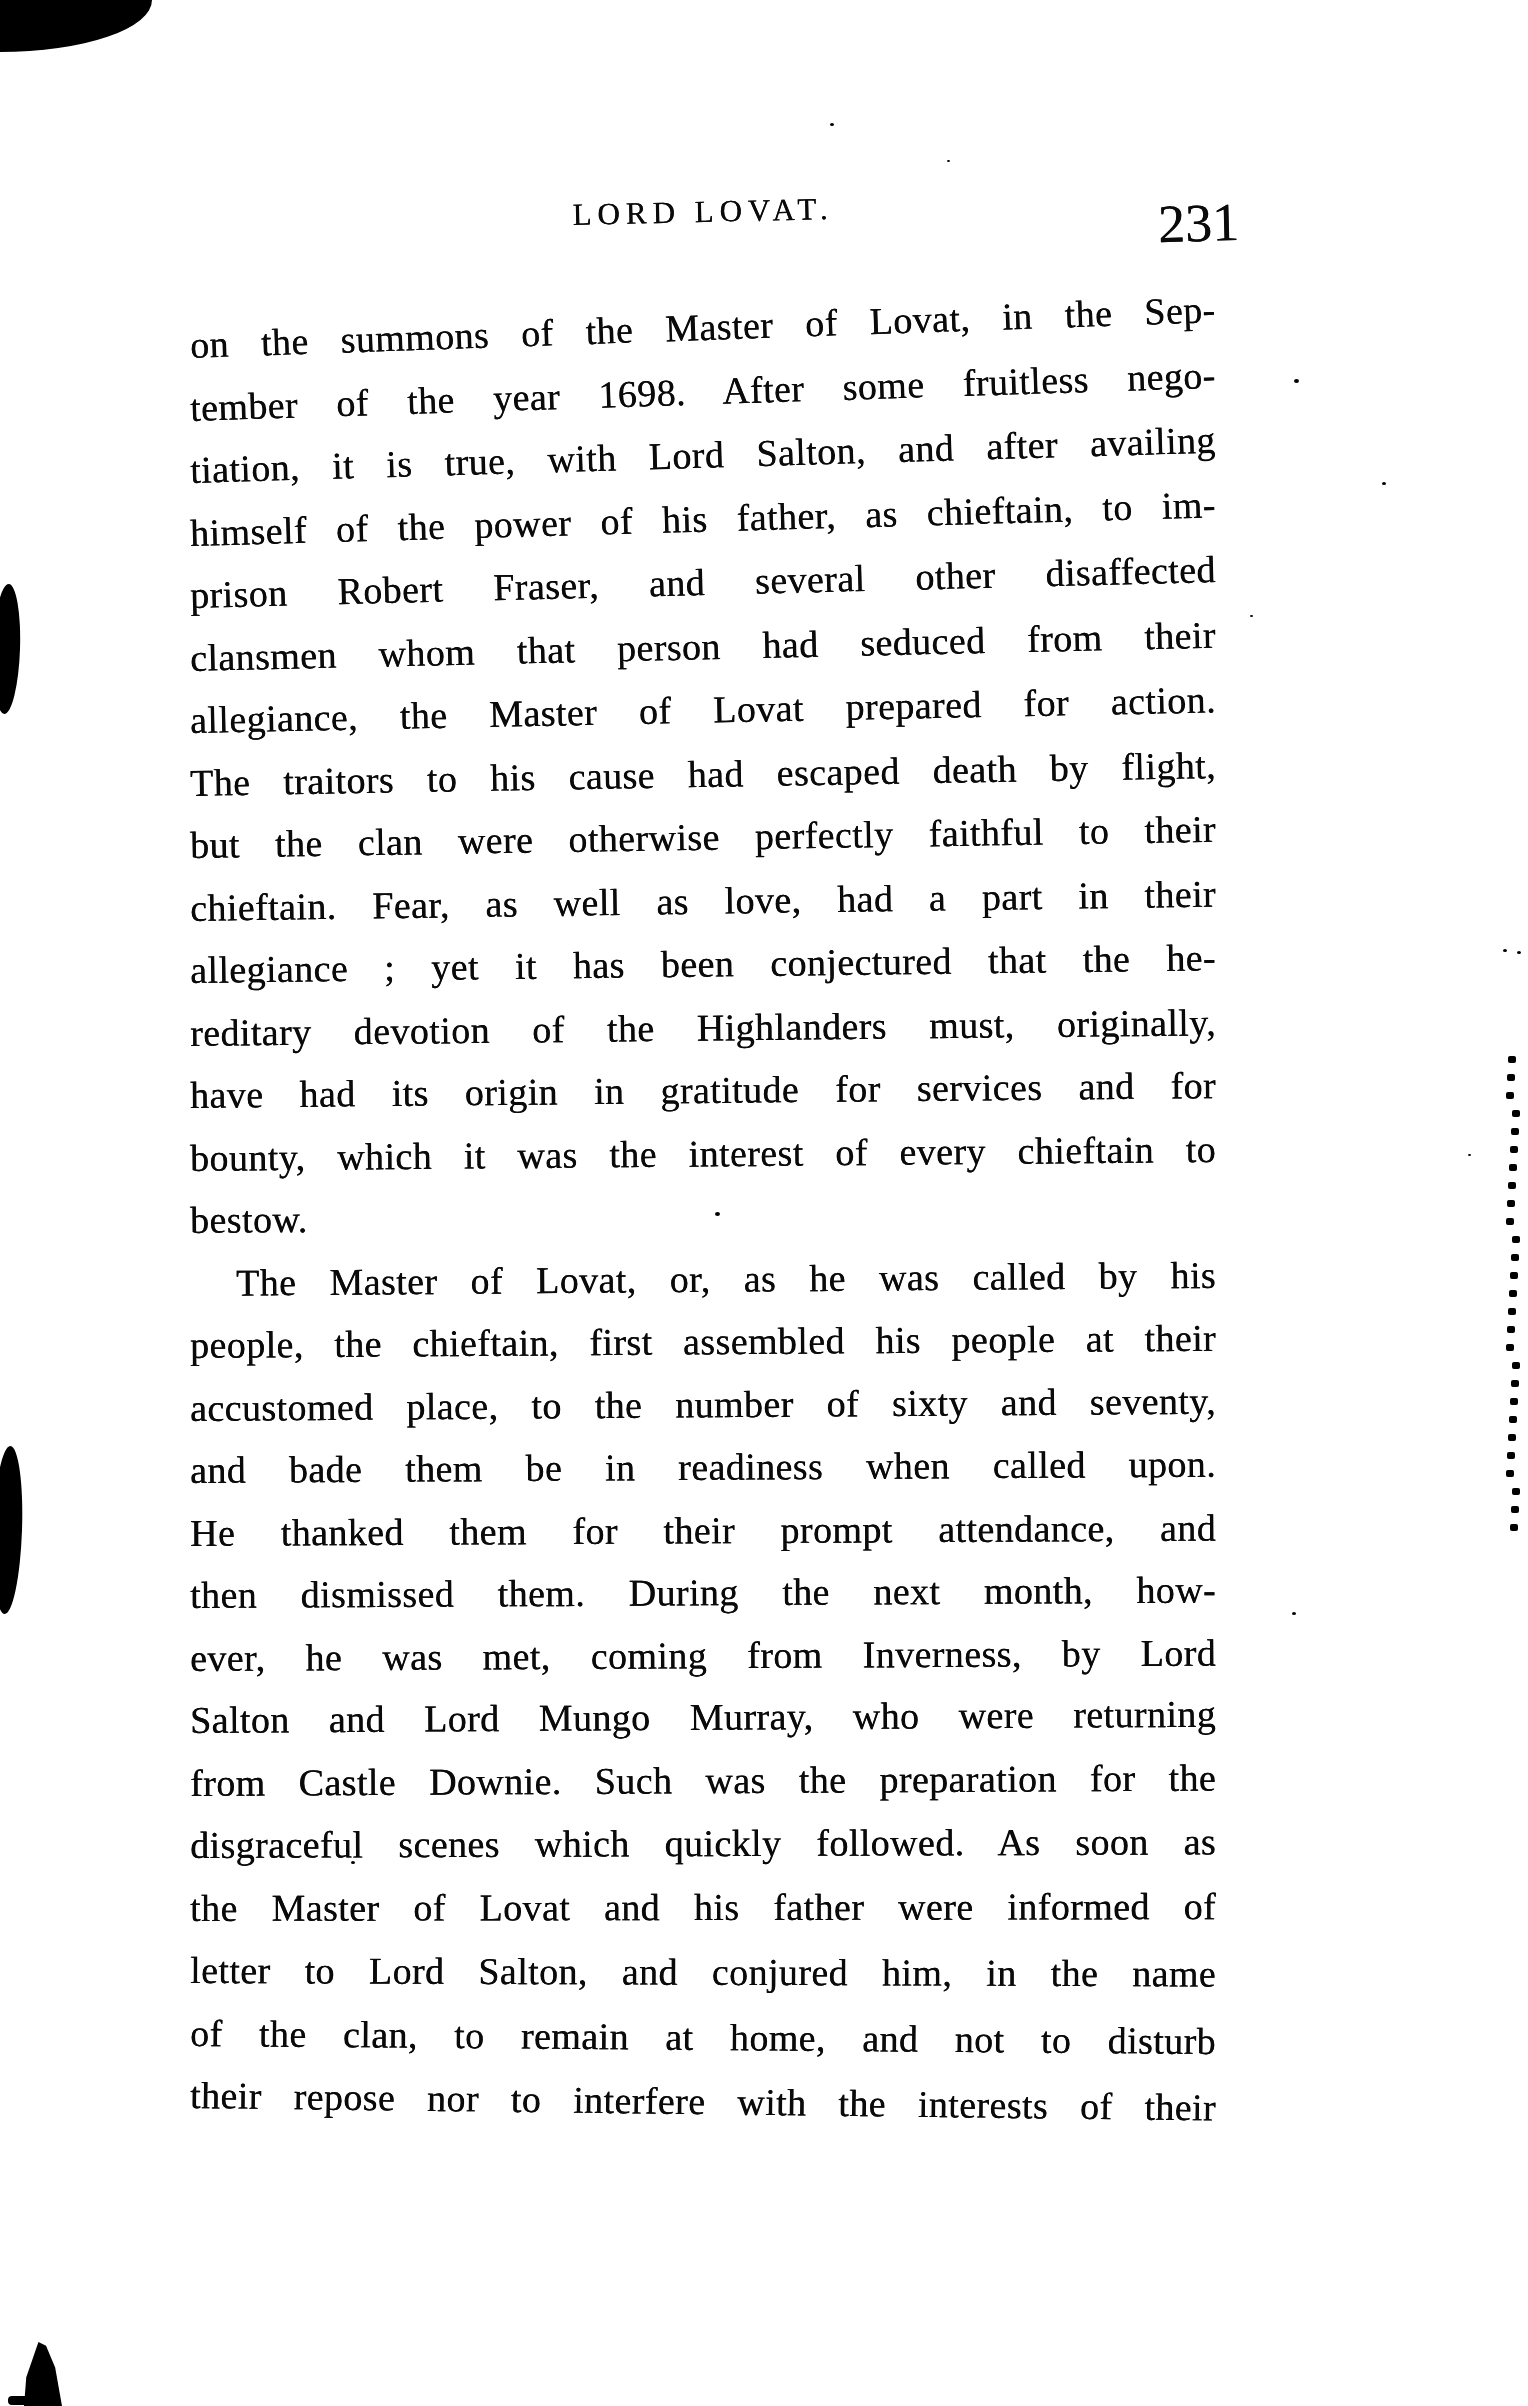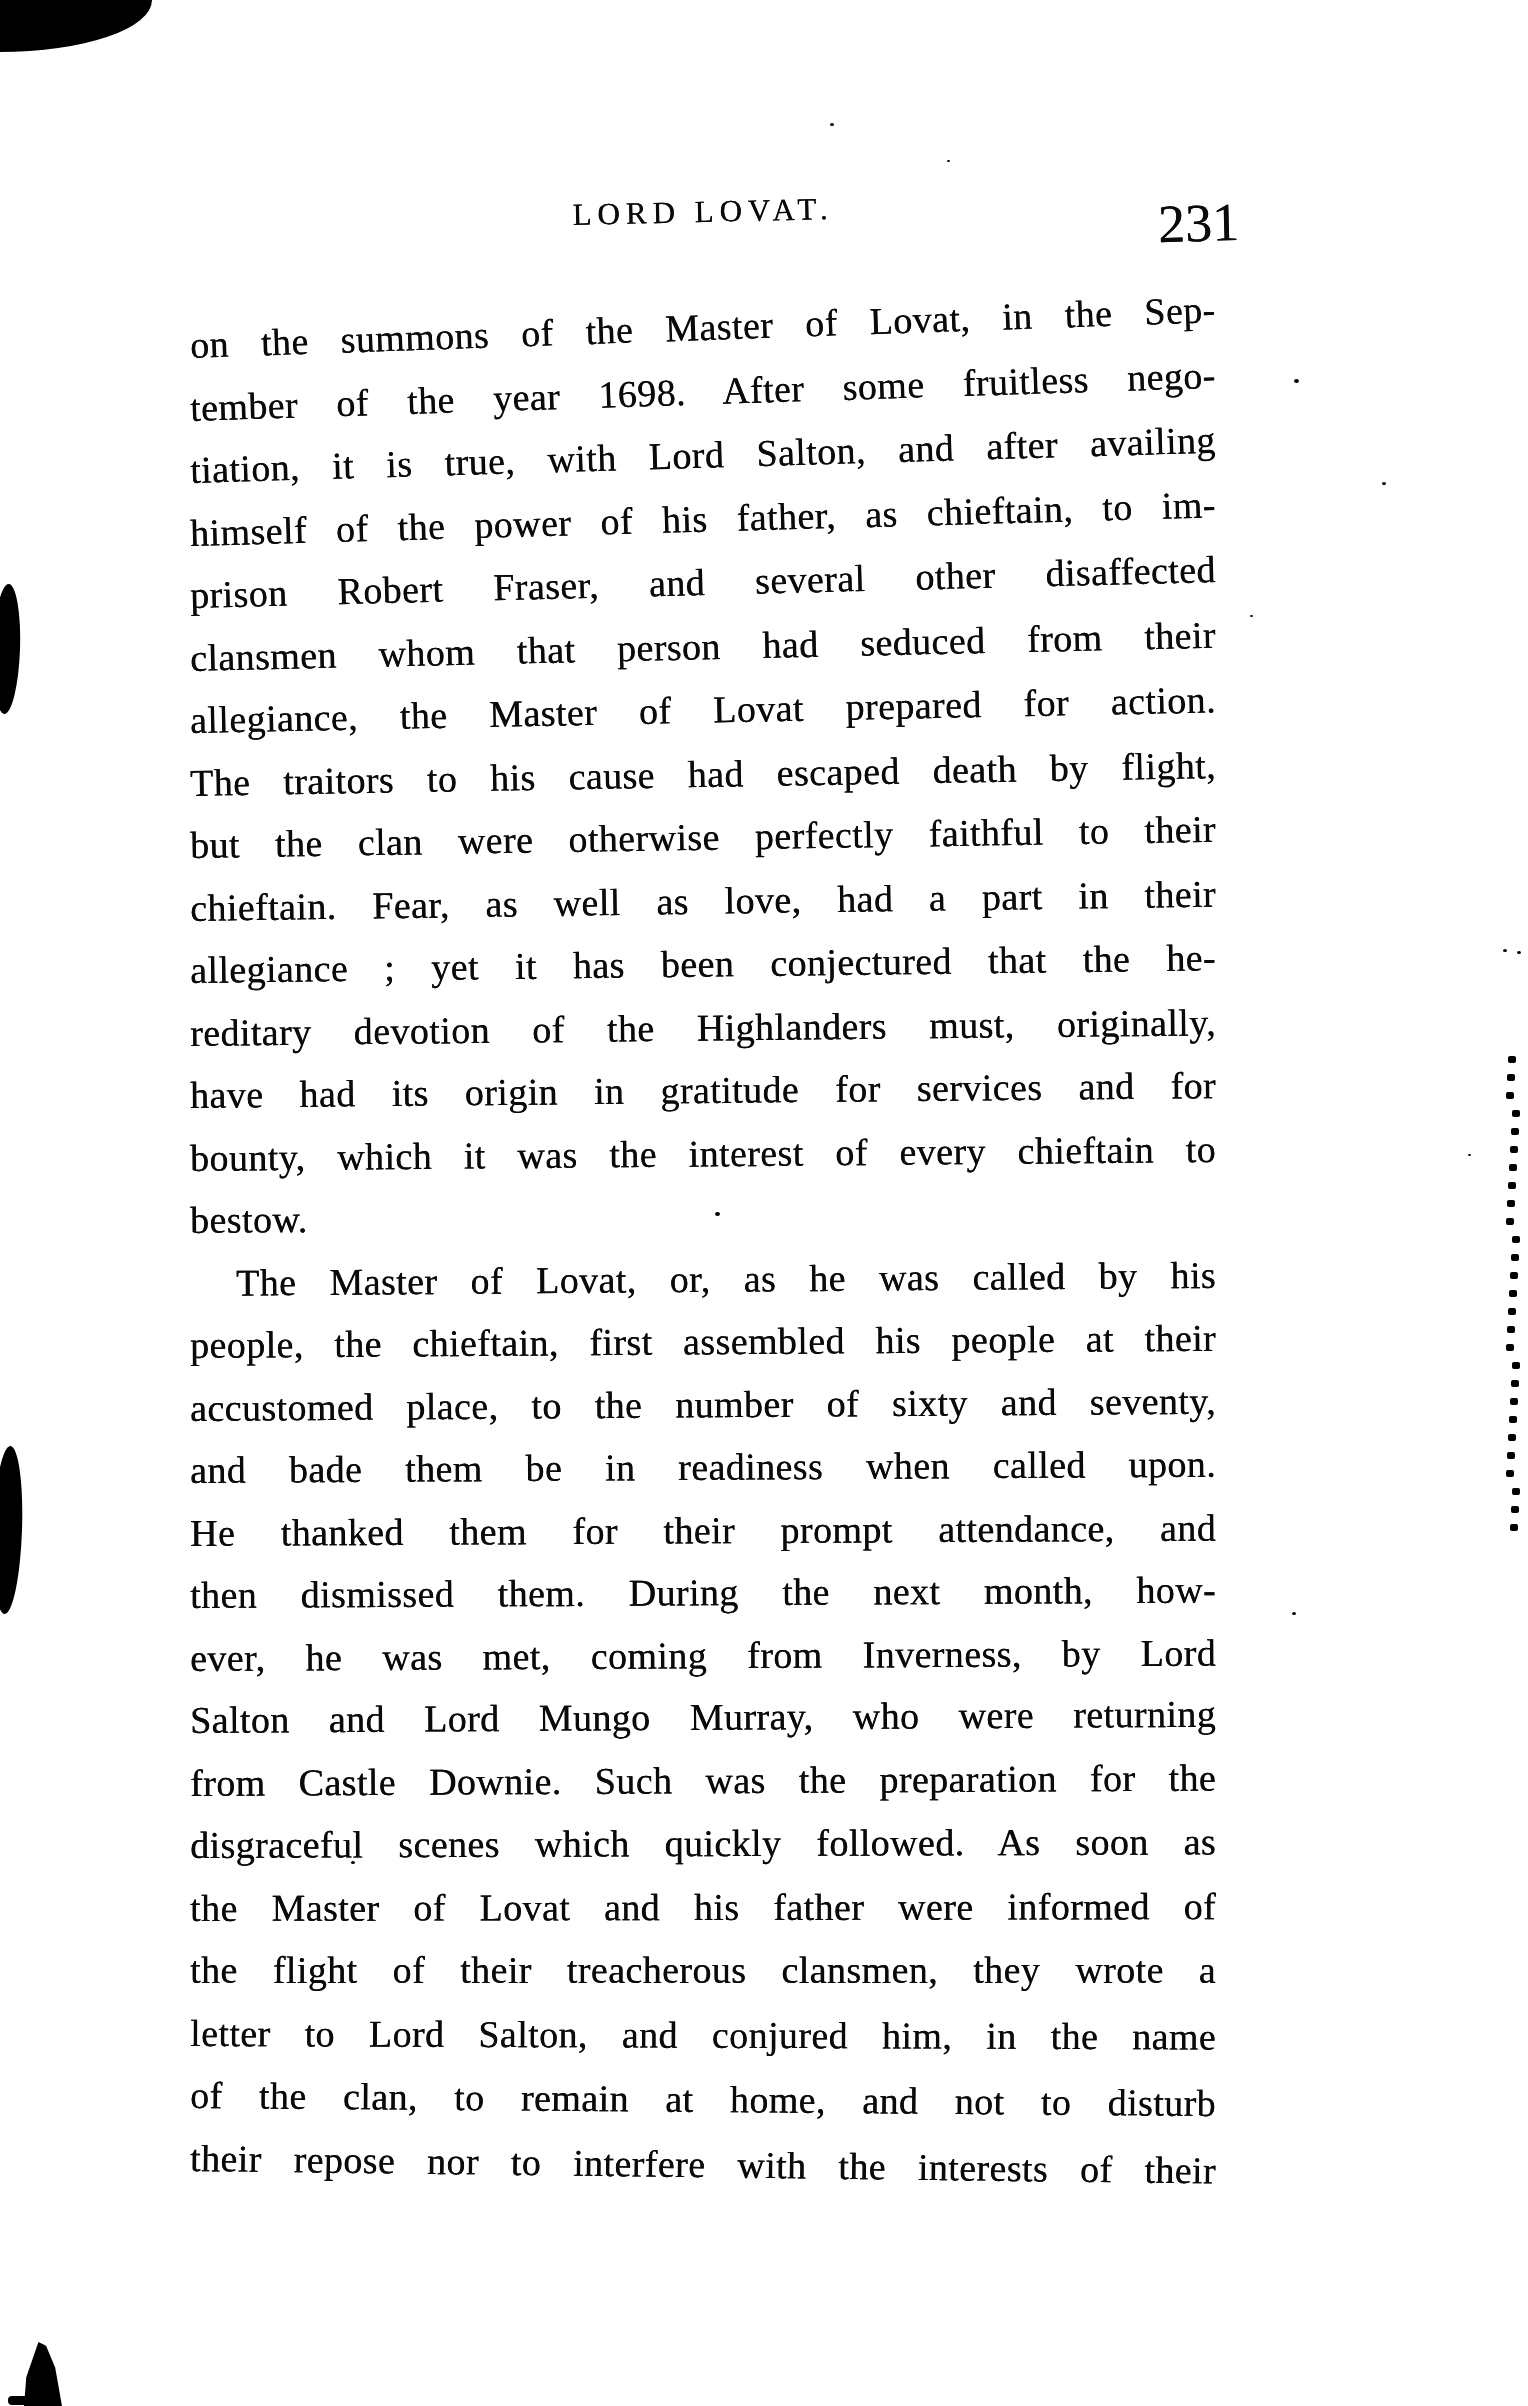--- a/index.html
+++ b/index.html
@@ -124,19 +124,18 @@
       <div class="line" style="transform: rotate(-0.4deg);">people, the chieftain, first assembled his people at their</div>
       <div class="line" style="transform: rotate(-0.4deg);">accustomed place, to the number of sixty and seventy,</div>
       <div class="line" style="transform: rotate(-0.35deg);">and bade them be in readiness when called upon.</div>
       <div class="line" style="transform: rotate(-0.3deg);">He thanked them for their prompt attendance, and</div>
       <div class="line" style="transform: rotate(-0.3deg);">then dismissed them. During the next month, how-</div>
       <div class="line" style="transform: rotate(-0.3deg);">ever, he was met, coming from Inverness, by Lord</div>
       <div class="line" style="transform: rotate(-0.35deg);">Salton and Lord Mungo Murray, who were returning</div>
       <div class="line" style="transform: rotate(-0.3deg);">from Castle Downie. Such was the preparation for the</div>
       <div class="line" style="transform: rotate(-0.2deg);">disgraceful scenes which quickly followed. As soon as</div>
       <div class="line" style="transform: rotate(-0.1deg);">the Master of Lovat and his father were informed of</div>
-      <div class="line" style="transform: rotate(0deg);">the flight of their treacherous clansmen, they wrote a</div>
       <div class="line" style="transform: rotate(0.2deg);">letter to Lord Salton, and conjured him, in the name</div>
       <div class="line" style="transform: rotate(0.45deg);">of the clan, to remain at home, and not to disturb</div>
       <div class="line" style="transform: rotate(0.7deg);">their repose nor to interfere with the interests of their</div>
     </div>
 
 </div>
 
 </body></html>

